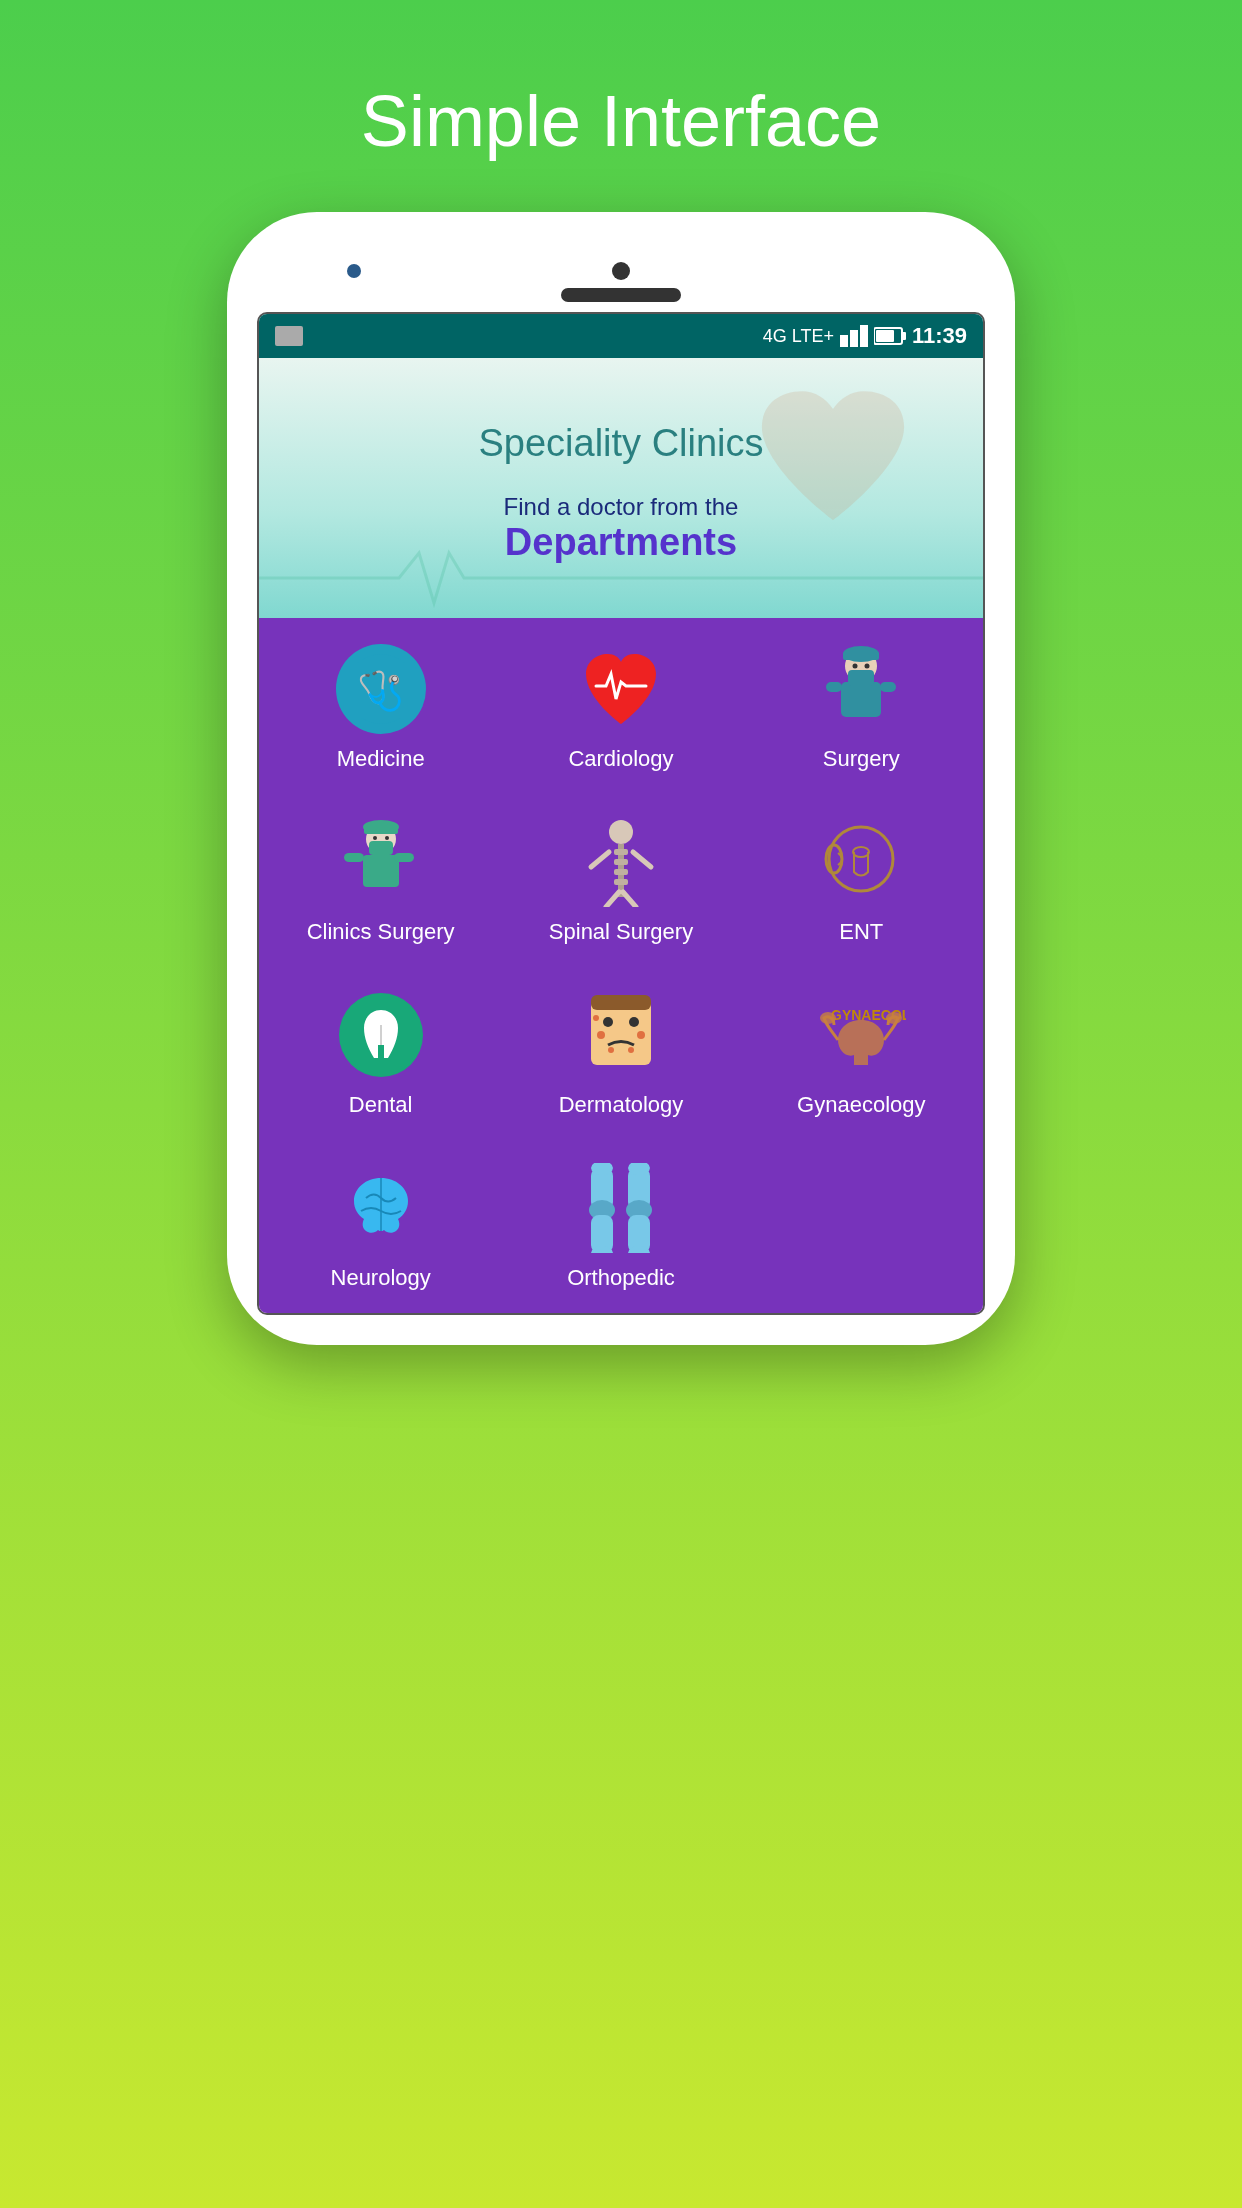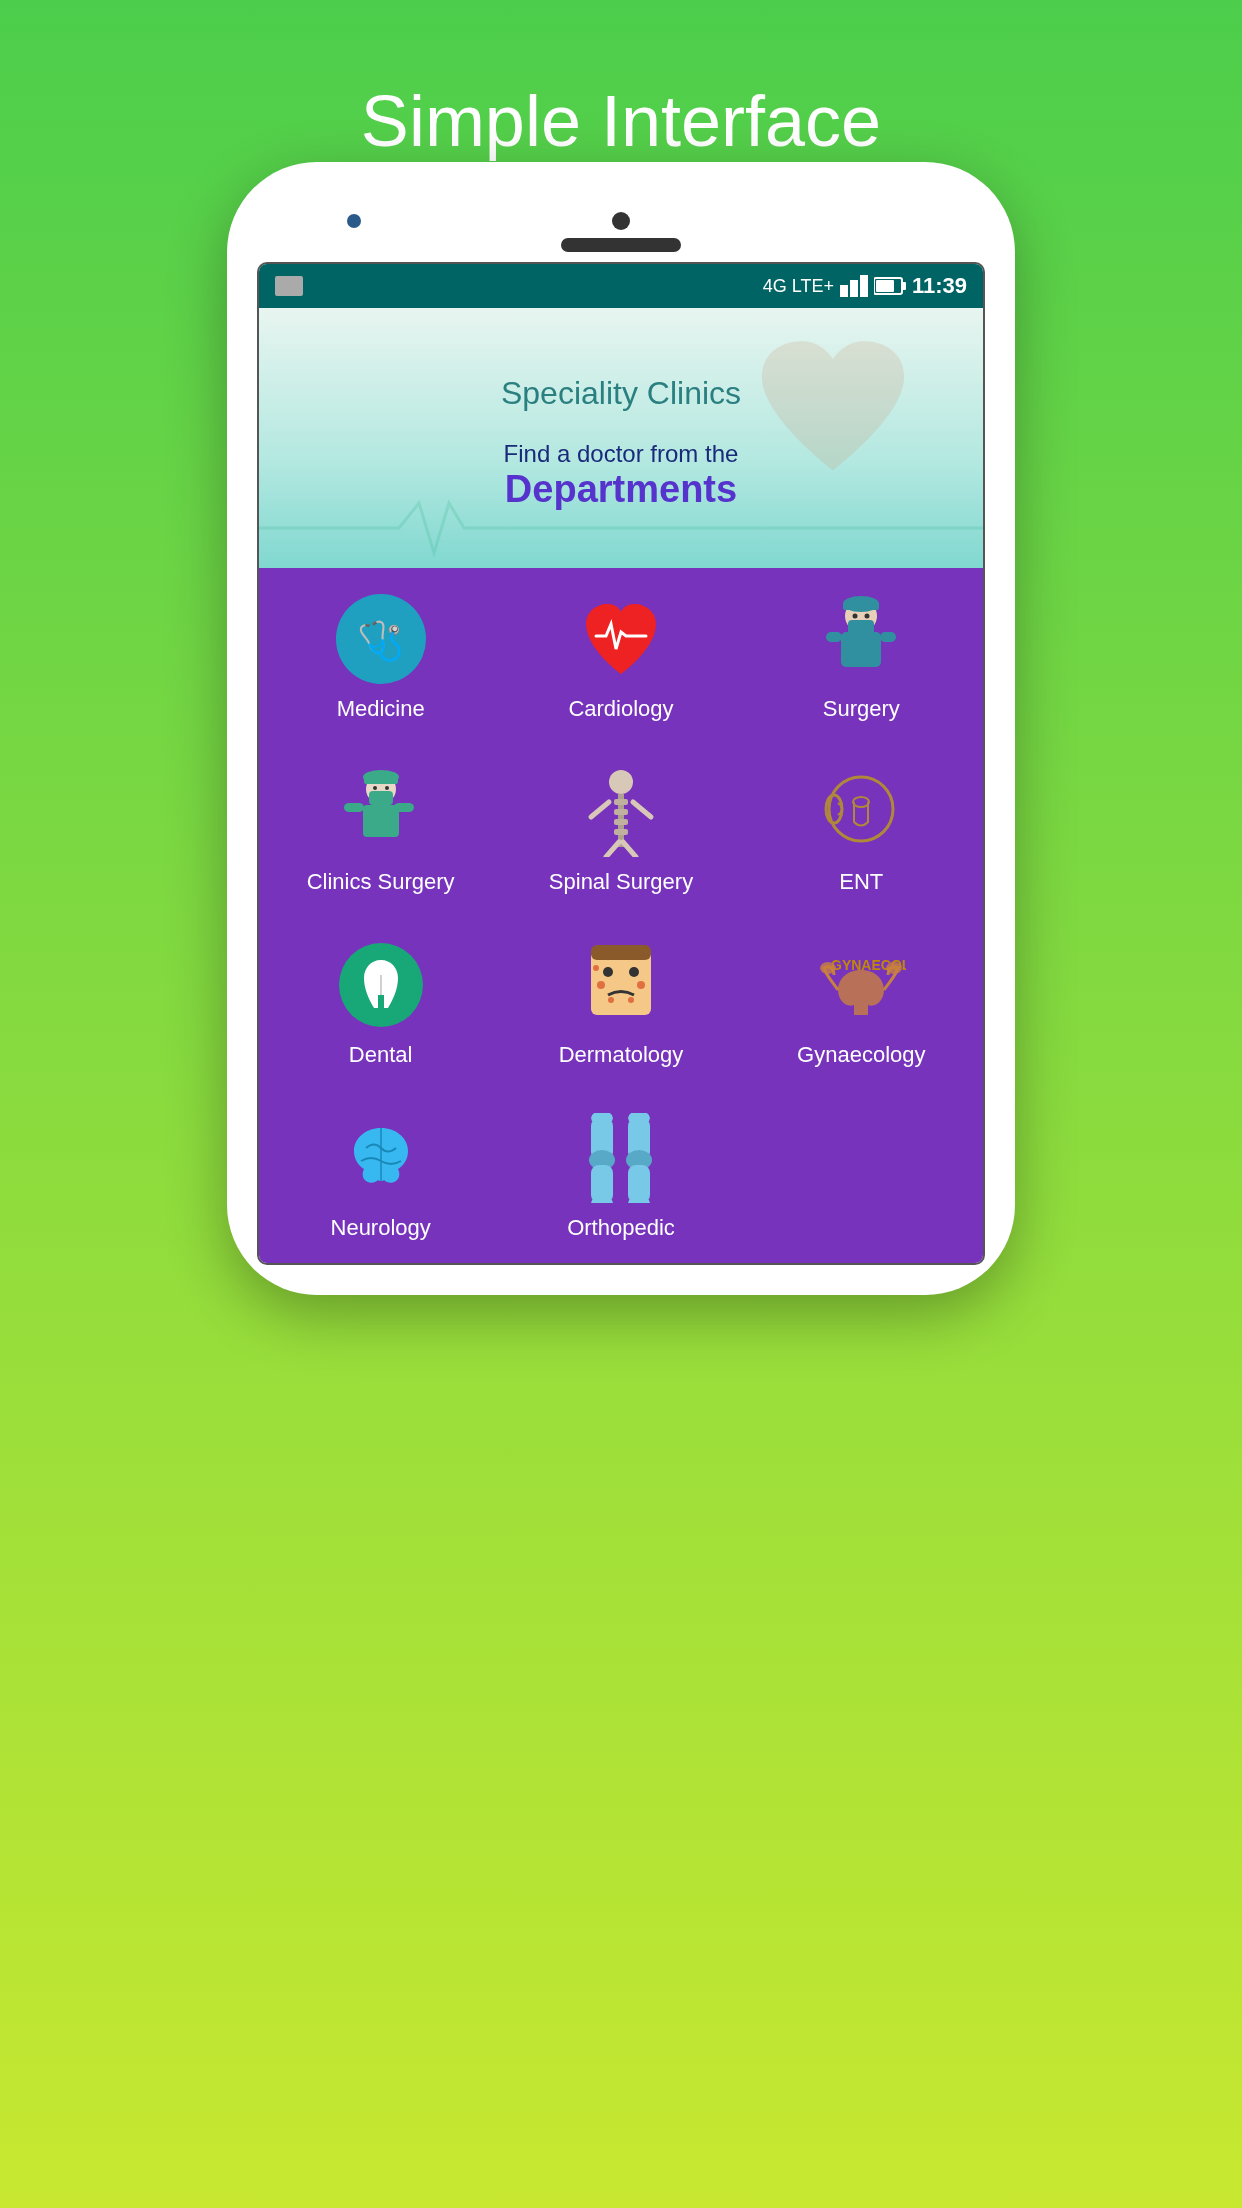--- a/index.html
+++ b/index.html
@@ -106,21 +106,21 @@
     }
     .banner-ecg {
       position: absolute;
       bottom: 10px;
       left: 0;
       right: 0;
       height: 60px;
       opacity: 0.3;
     }
     .banner-title {
-      font-size: 32px;
+      font-size: 38px;
       color: #2a8080;
       font-weight: 400;
       margin-bottom: 28px;
       z-index: 2;
     }
     .banner-subtitle1 {
       font-size: 24px;
       color: #1a2a7a;
       font-weight: 400;
       z-index: 2;
@@ -189,21 +189,21 @@
       display: flex;
       align-items: center;
       justify-content: center;
       font-size: 54px;
       color: #40b8f0;
     }
   </style>
 </head>
 <body>
 
-<div style="text-align:right; margin-top:80px; ">
+<div style="text-align:right; margin-top:80px; margin-bottom:50px;">
   <h1 style="color:white; font-size:72px; font-weight:300;">
     <span>Simple </span><strong>Interface</strong>
   </h1>
 </div>
 
 <div class="phone-wrapper">
   <div class="phone-top">
     <div class="phone-camera"></div>
     <div class="phone-speaker"></div>
   </div>

